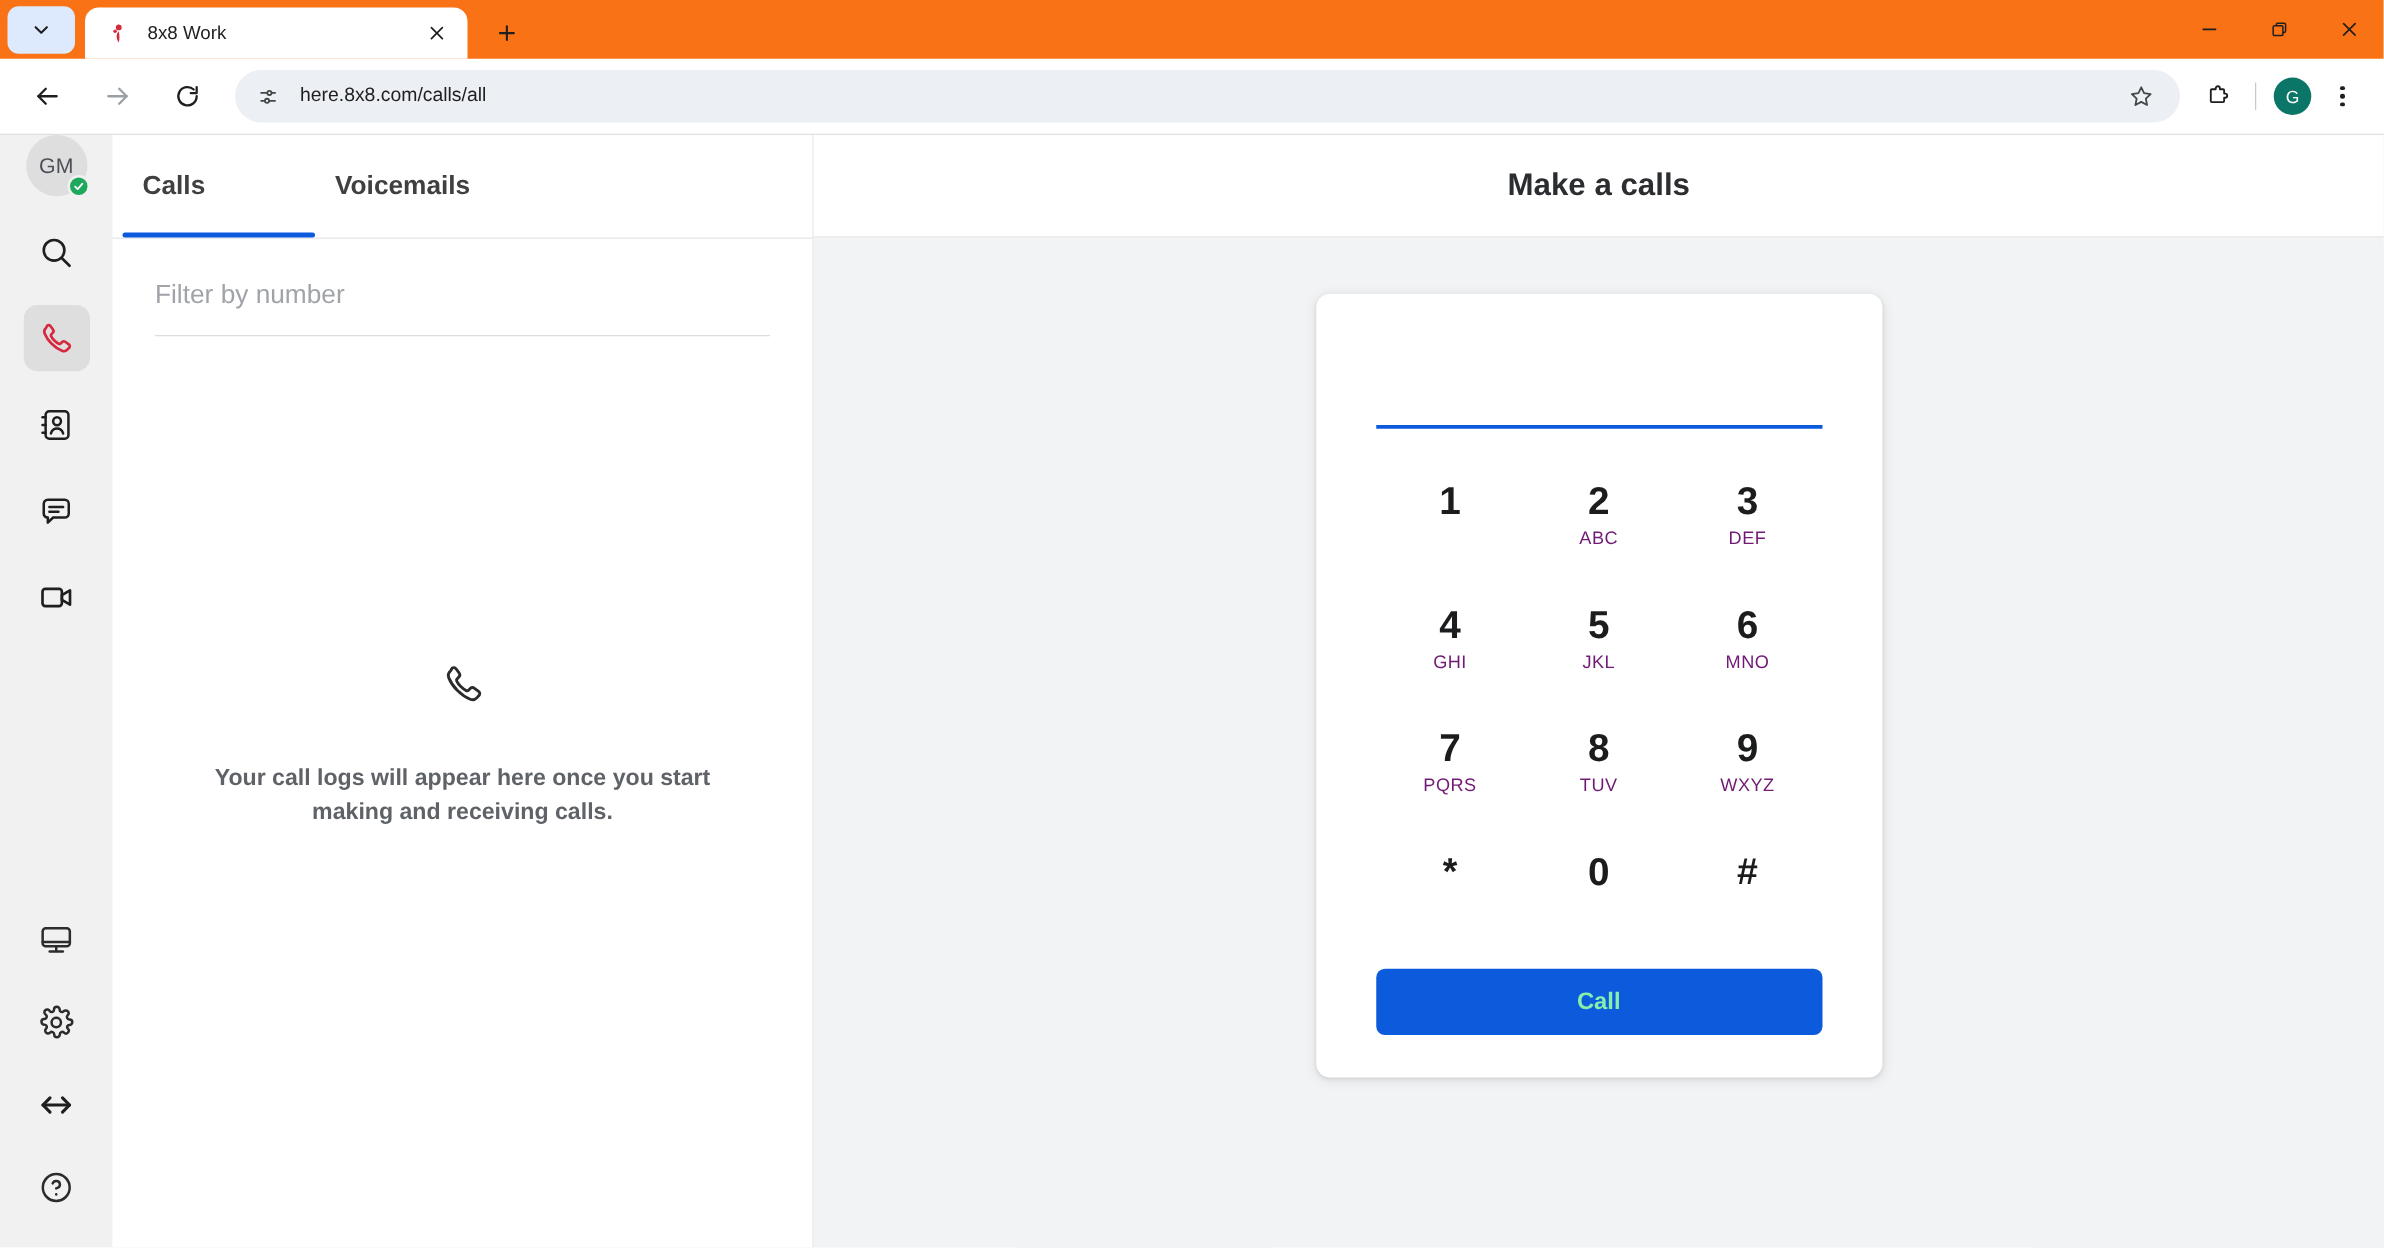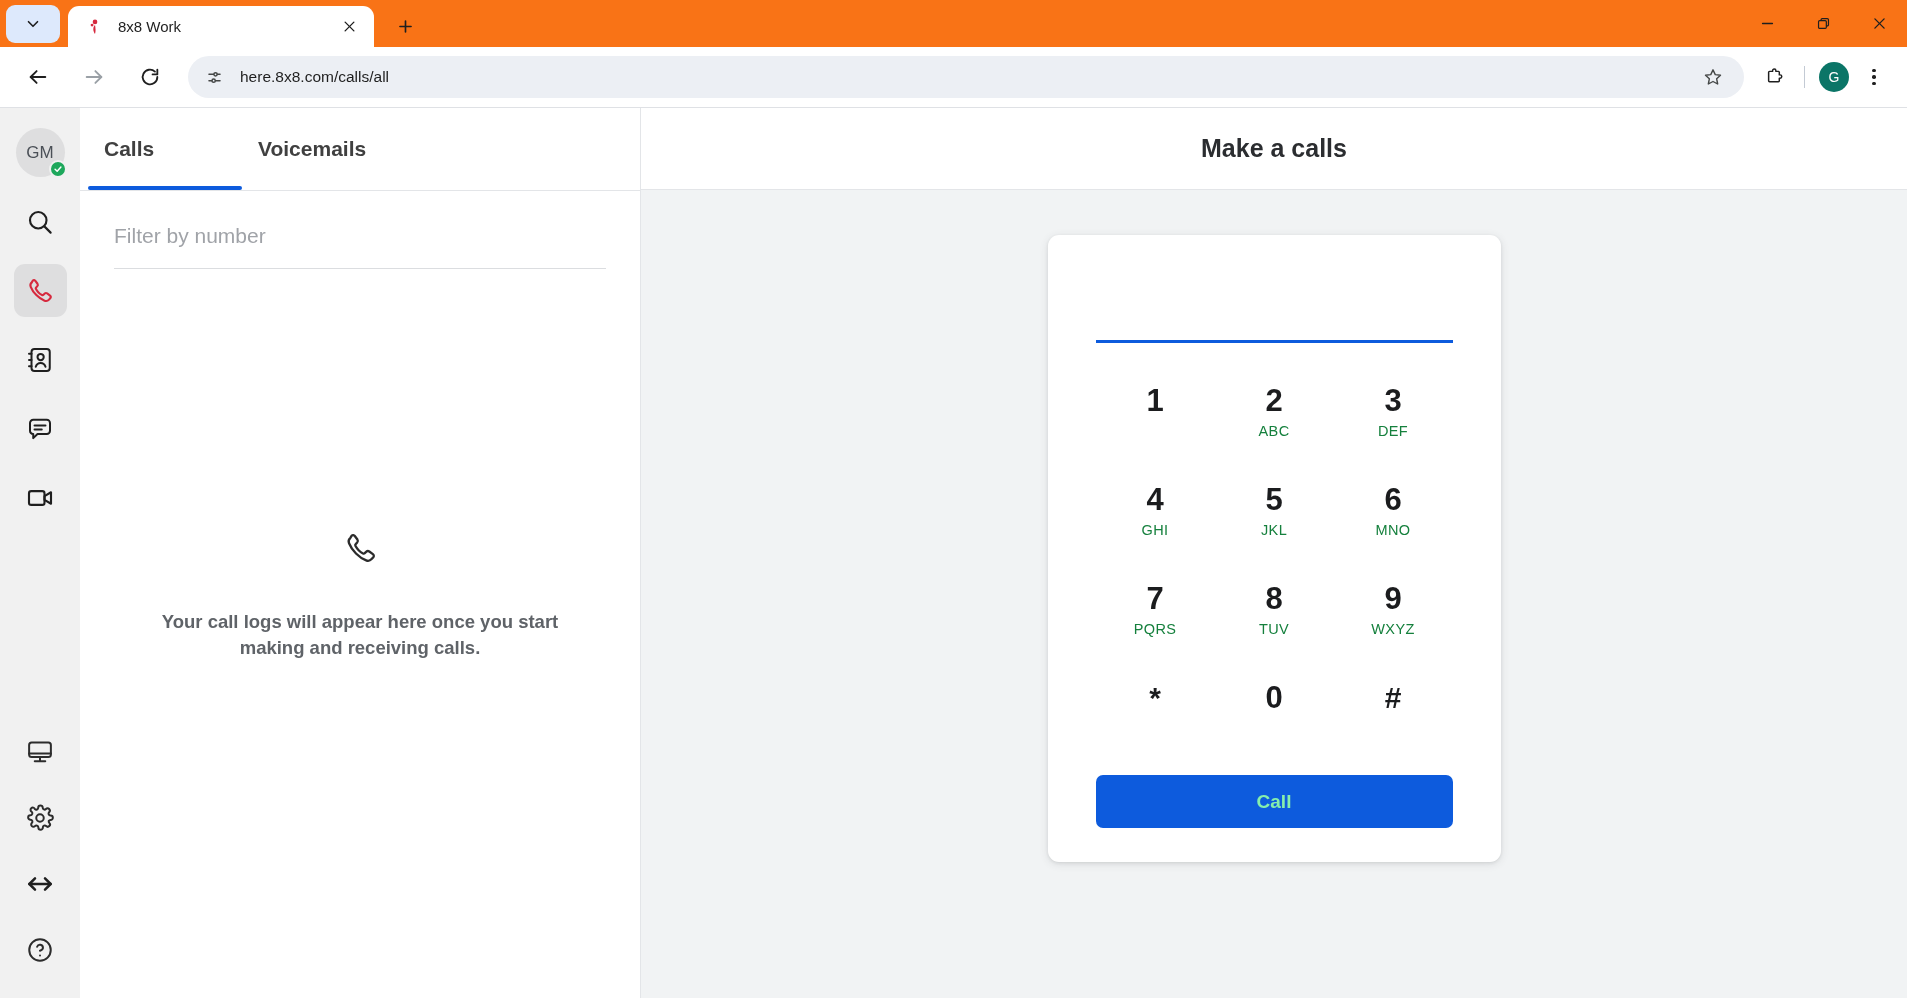--- a/index.html
+++ b/index.html
@@ -163,25 +163,24 @@
   .viewport {
     flex: 1;
     display: flex;
     background: #f1f3f4;
     overflow: hidden;
     border-top: 1px solid #dfe1e5;
   }
 
   
   .rail {
-    width: 80px;
+    width: 90px;
     background: #f1f1f1;
     display: flex; flex-direction: column; align-items: center;
     flex: none;
-    padding-top: 20px;
   }
   .rail-avatar {
     width: 49px; height: 49px;
     border-radius: 50%;
     background: #dededf;
     color: #4b5057;
     font-size: 17px;
     display: flex; align-items: center; justify-content: center;
     position: relative;
     cursor: pointer;
@@ -340,21 +339,21 @@
     user-select: none;
   }
   .key-digit {
     font-size: 31px;
     font-weight: bold;
     color: #1b1c1e;
     line-height: 1.05;
   }
   .key-letters {
     font-size: 14.5px;
-    color: #15803d;
+    color: #701a75;
     letter-spacing: .4px;
     margin-top: 6px;
     height: 17px;
   }
   .key.symbol .key-digit { font-size: 30px; }
   .call-btn {
     margin: 16px 0 34px 0;
     height: 53px;
     background: #0d5bdd;
     color: #86efac;

